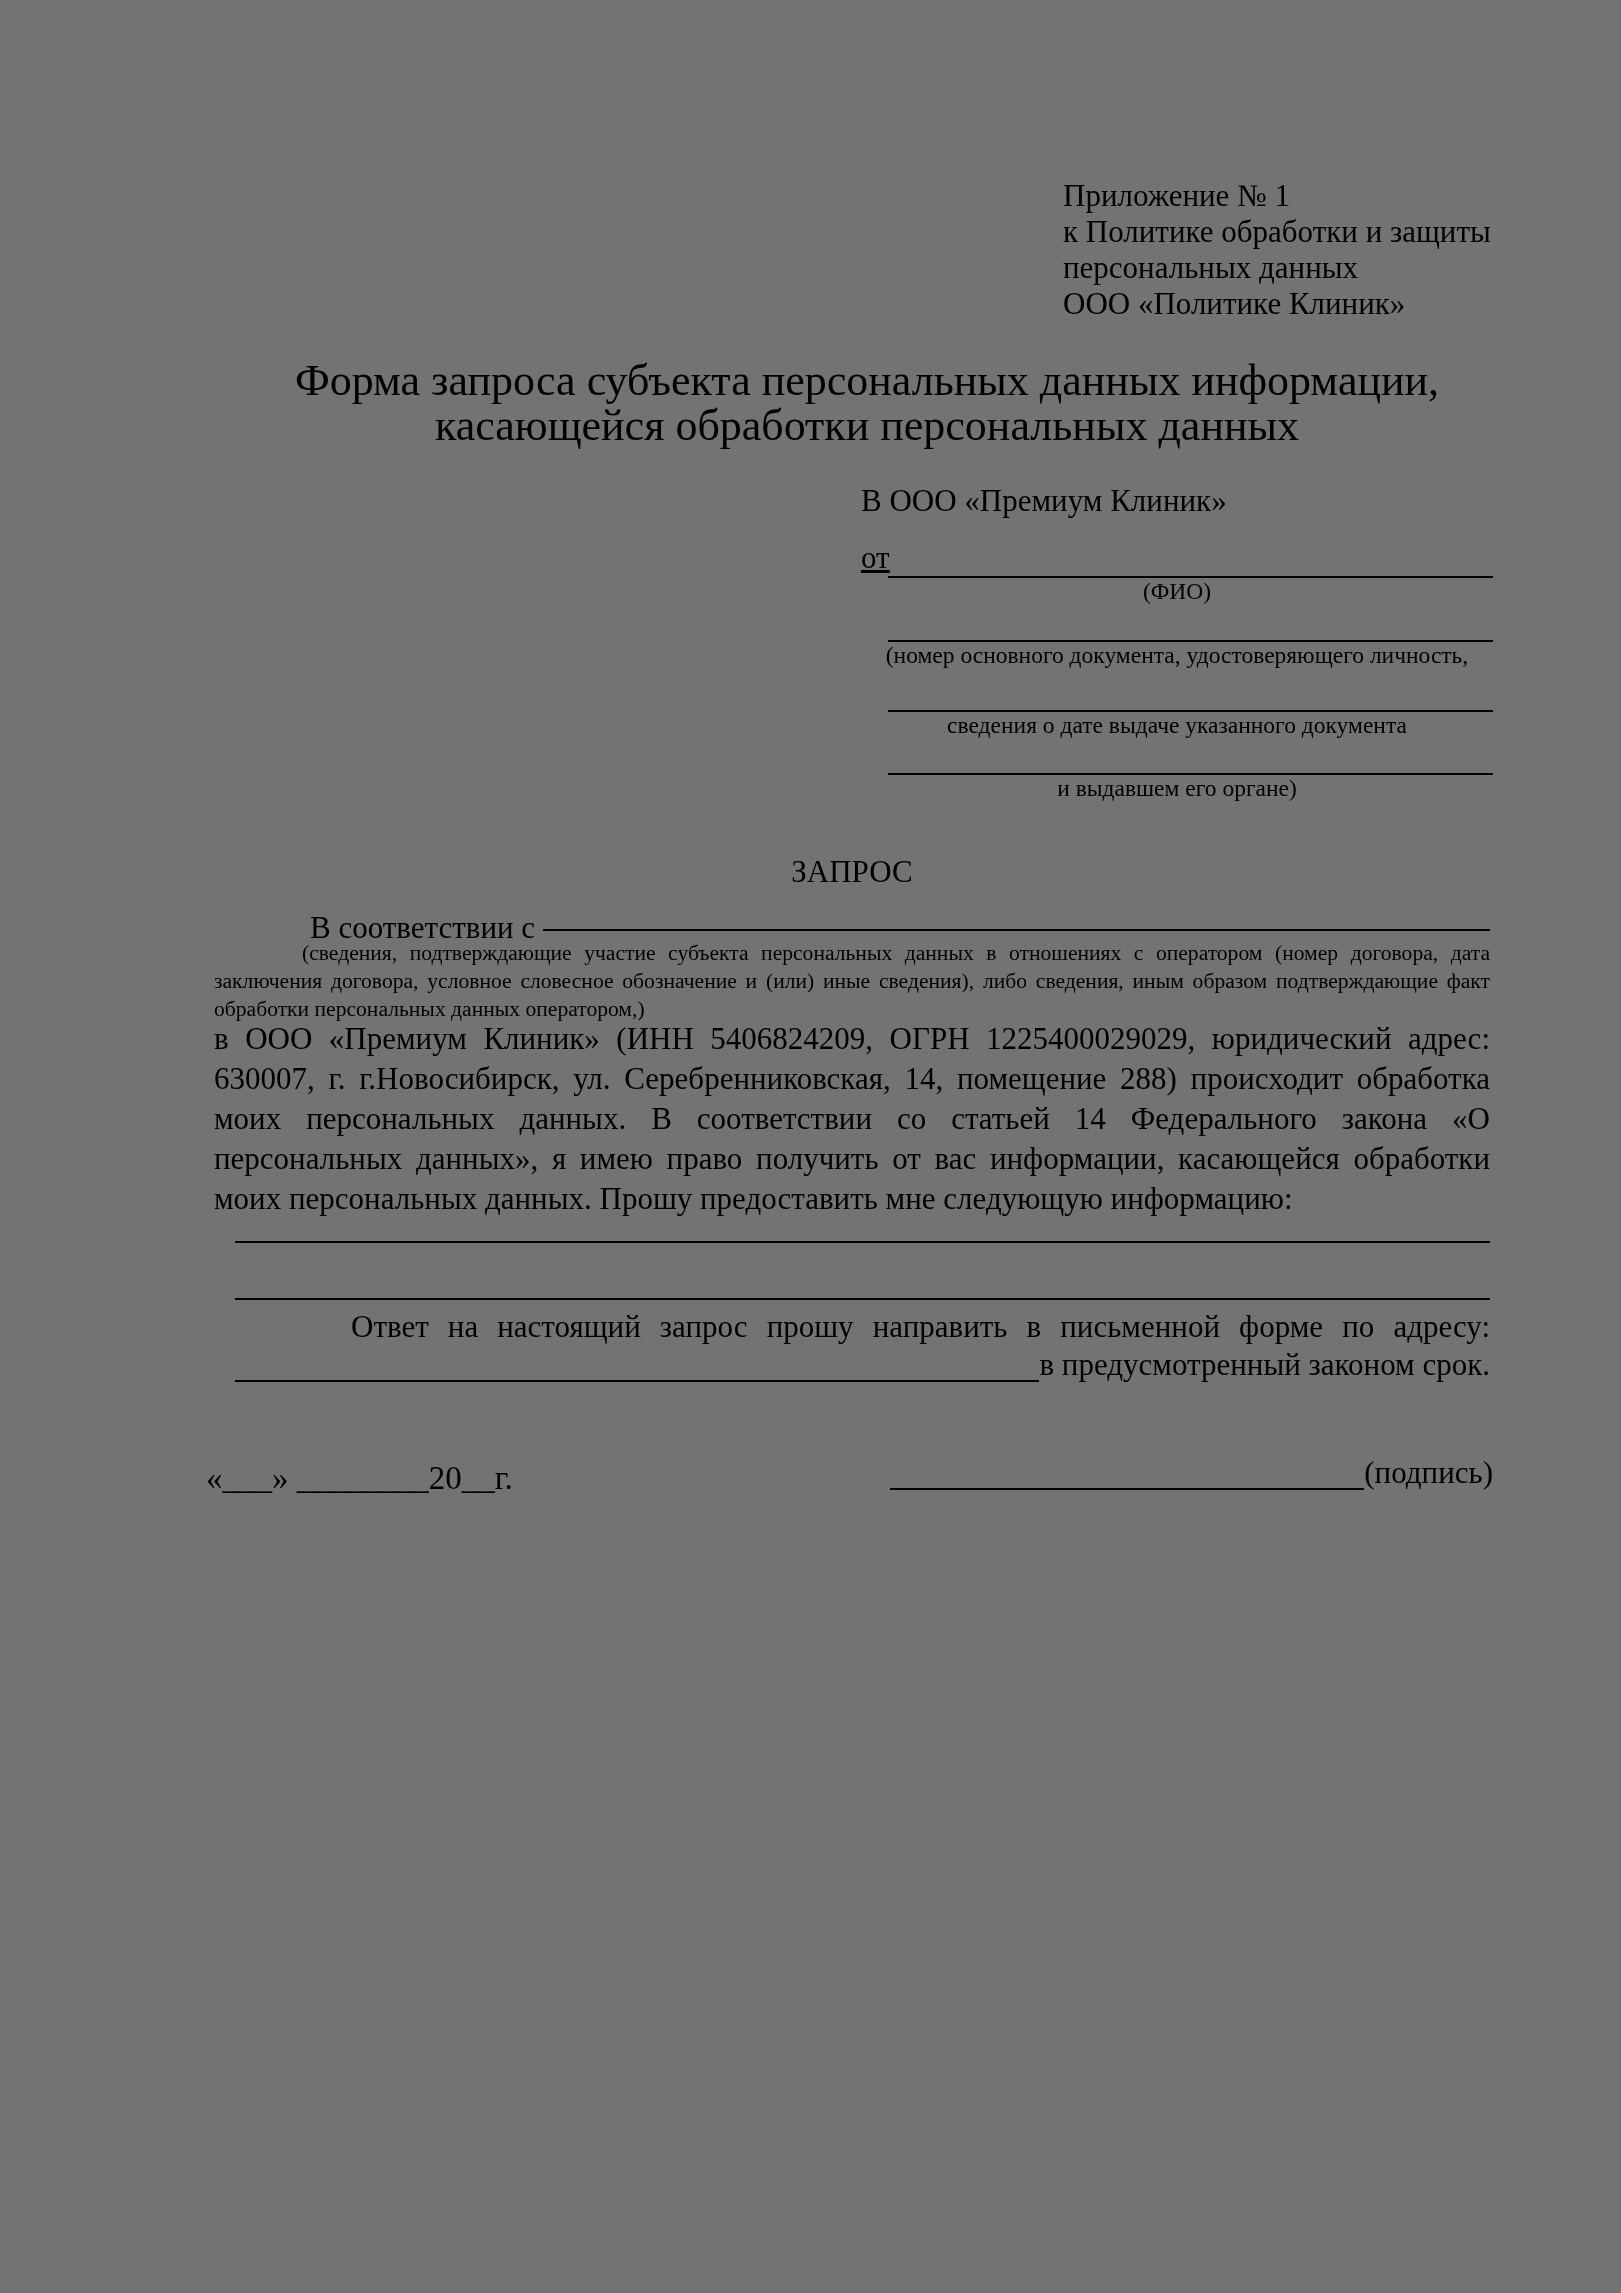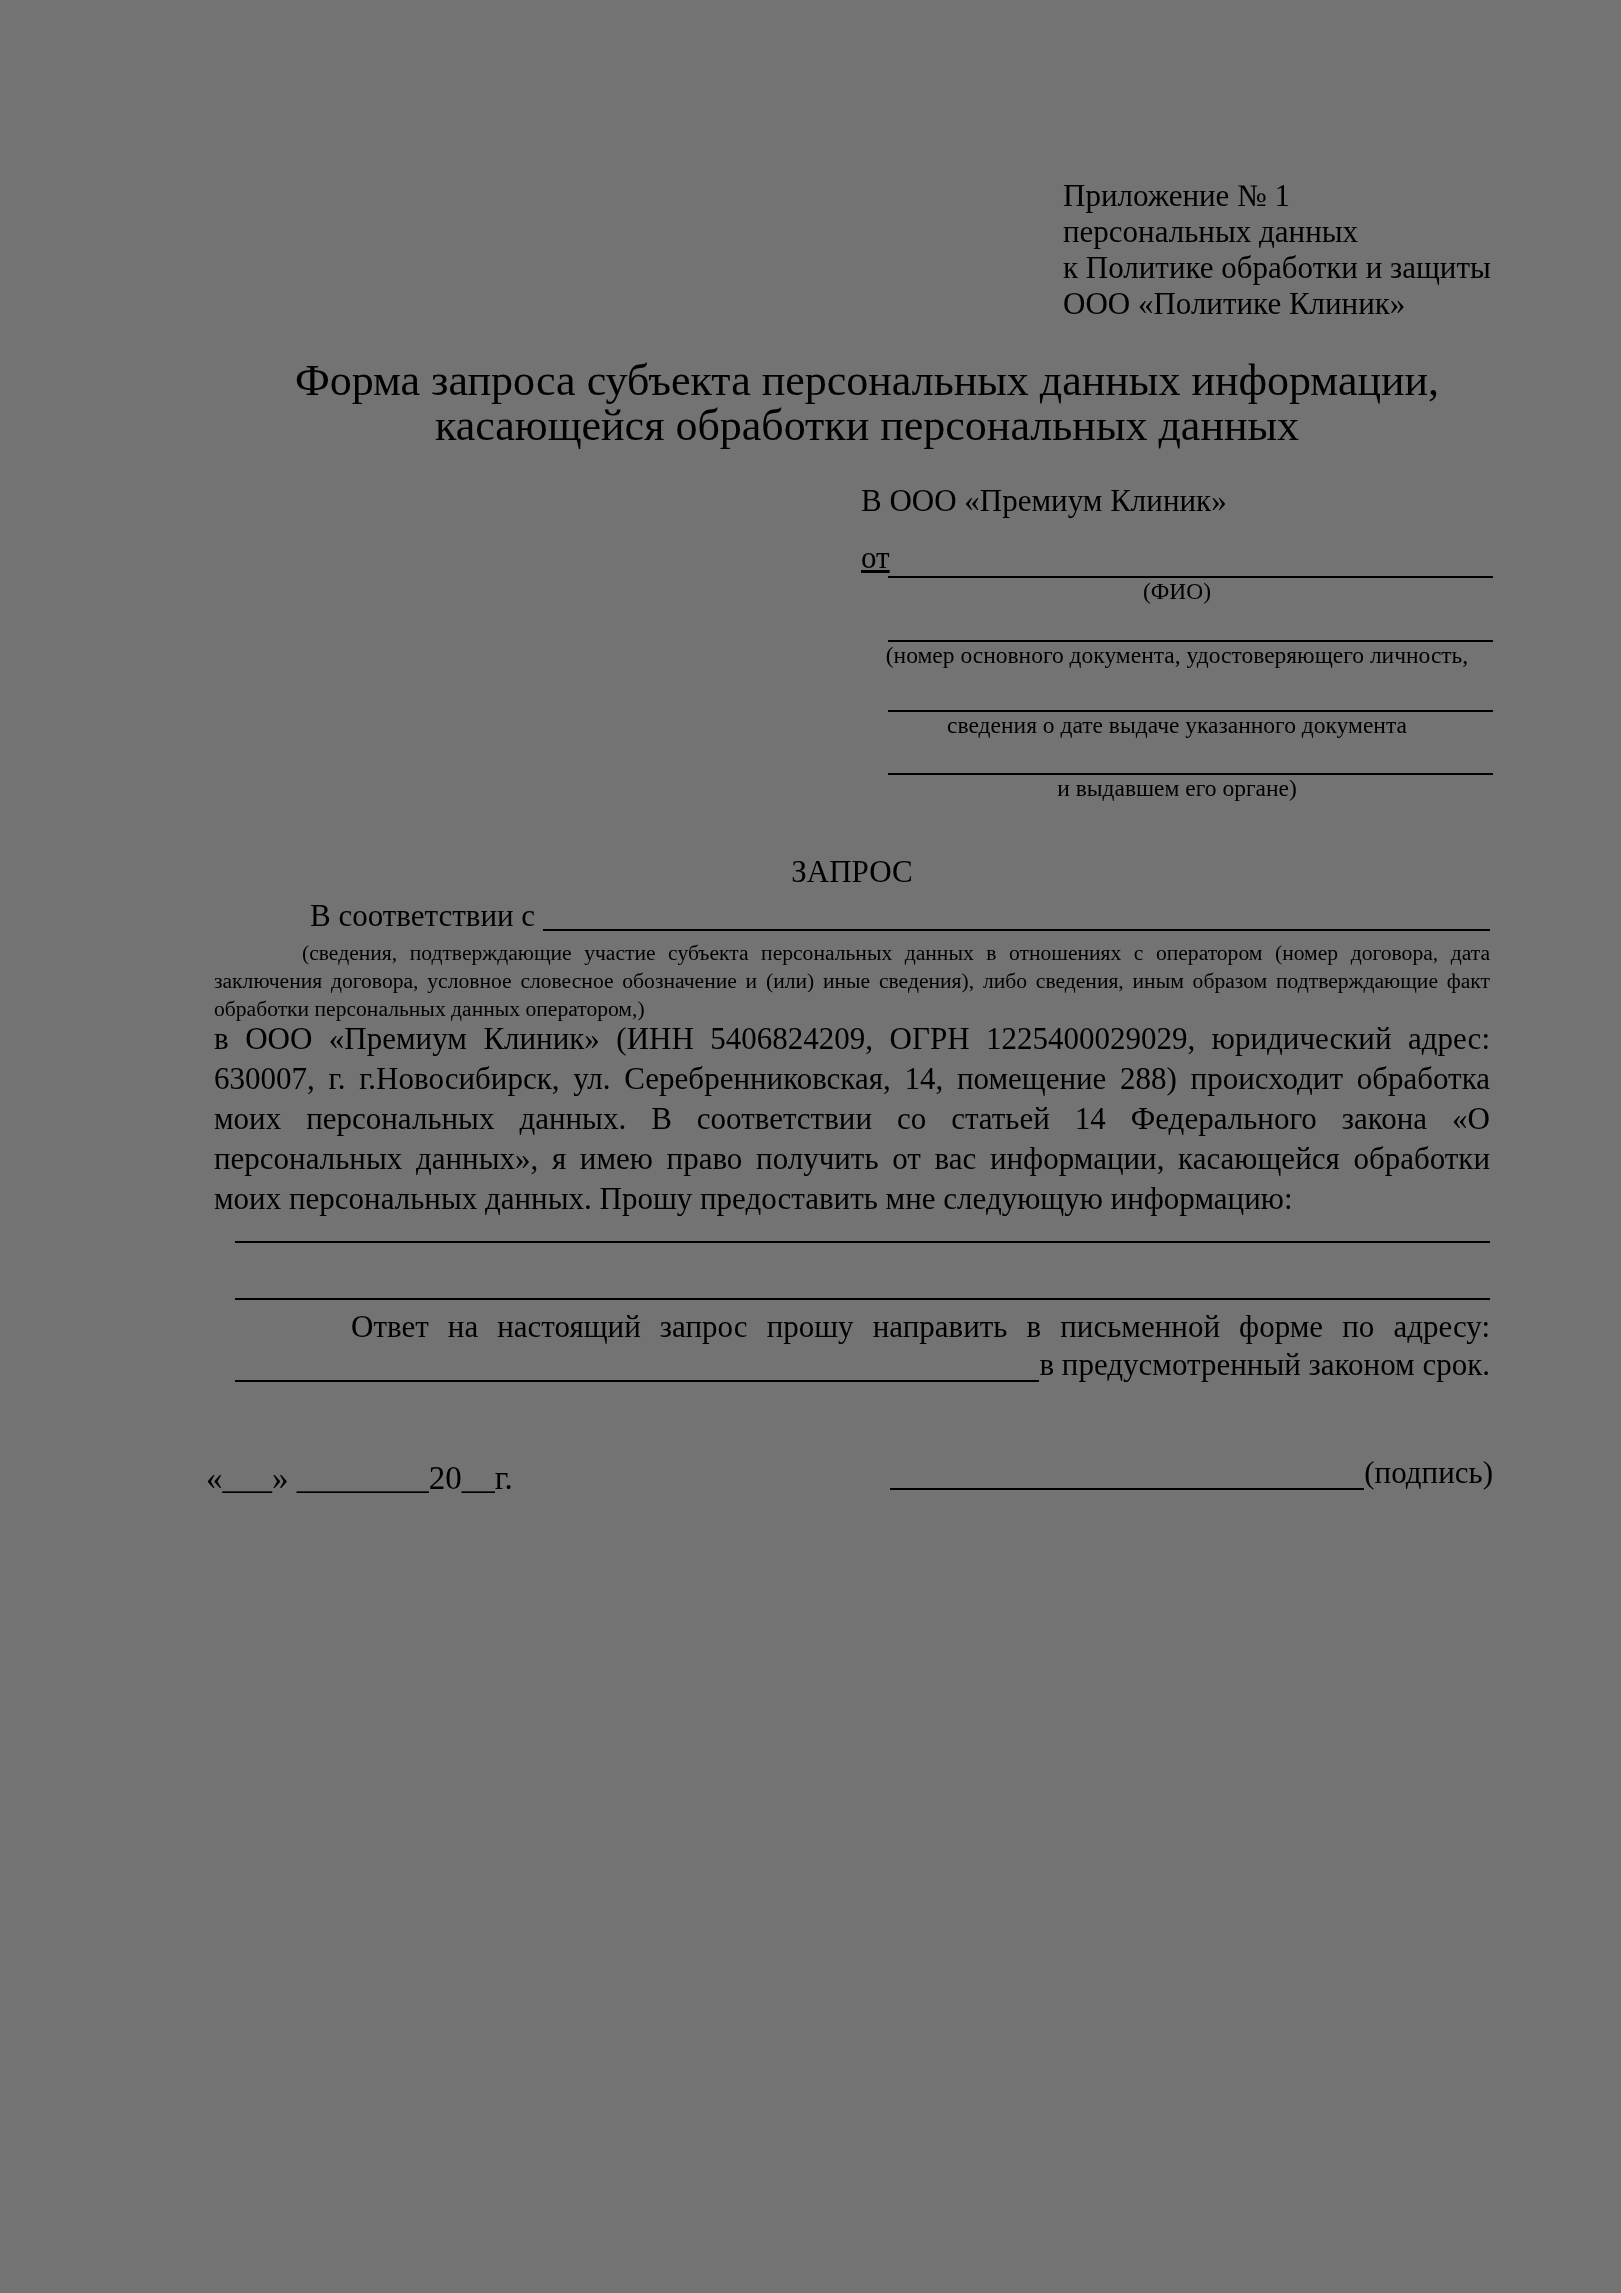--- a/index.html
+++ b/index.html
@@ -68,21 +68,21 @@
   }
   .intro-row {
     position: absolute;
     left: 214px;
     top: 897px;
     width: 1276px;
     display: flex;
     font-size: 31px;
     line-height: 37px;
   }
-  .intro-prefix { white-space: nowrap; padding-left: 96px; padding-right: 7.8px; }
+  .intro-prefix { white-space: nowrap; padding-left: 96px; padding-right: 7.8px; margin-top: 12px; }
   .fill-line { flex: 1; height: 32px; border-bottom: 2.9px solid #000; }
   .intro-caption {
     position: absolute;
     left: 214px;
     top: 939px;
     width: 1276px;
     font-size: 21.6px;
     line-height: 28px;
     text-align: justify;
     text-indent: 88px;
@@ -148,22 +148,22 @@
   .signature-row .fill-line { height: 35px; }
   .signature-caption { white-space: nowrap; }
 </style>
 </head>
 <body>
 
 <div class="page">
 
   <div class="appendix">
     <div>Приложение № 1</div>
+    <div>к Политике обработки и защиты</div>
     <div>персональных данных</div>
-    <div>к Политике обработки и защиты</div>
     <div>ООО «Политике Клиник»</div>
   </div>
 
   <div class="doc-title">
     <span>Форма запроса субъекта персональных данных информации,</span>
     <span>касающейся обработки персональных данных</span>
   </div>
 
   <div class="addressee">
     <div class="addr-line">В ООО «Премиум Клиник»</div>

